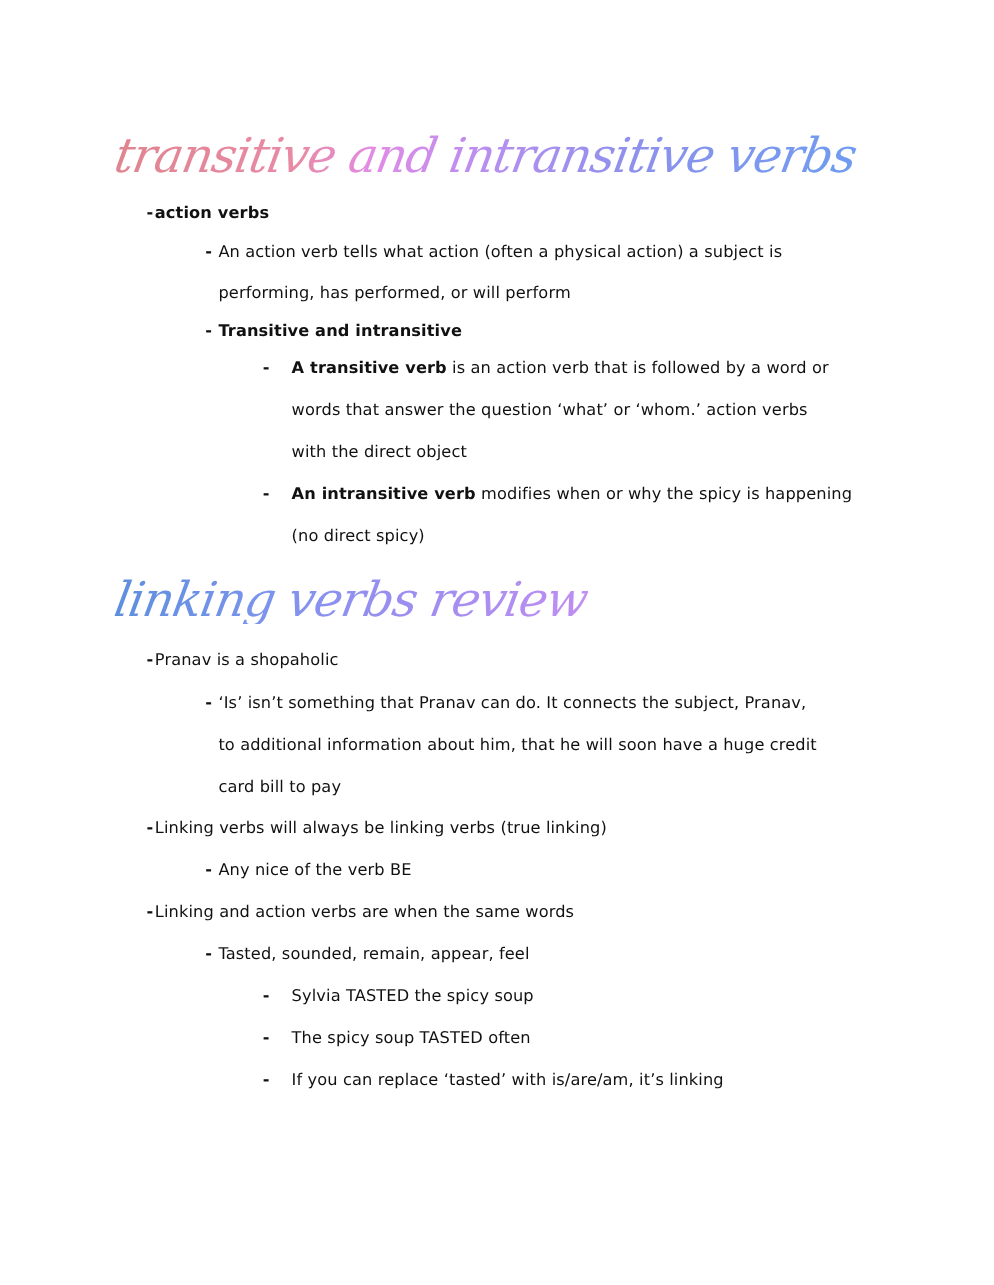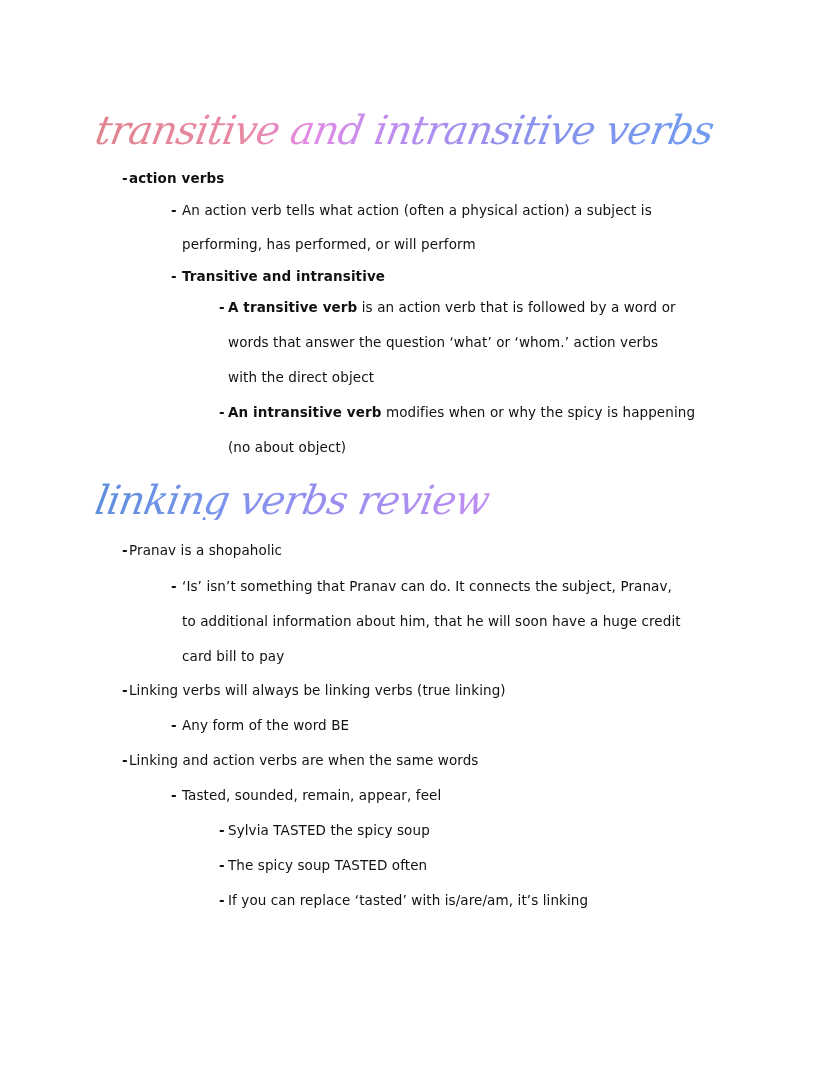--- a/index.html
+++ b/index.html
@@ -55,21 +55,21 @@
     .txt {
       position: absolute;
       top: 0;
     }
     .b { font-weight: bold; }
     .l1 .dash { left: 122px; }
     .l1 .txt  { left: 129px; }
     .l2 .dash { left: 171px; }
     .l2 .txt  { left: 182px; }
     .l3 .dash { left: 219px; }
-    .l3 .txt  { left: 228px; }
+    .l3 .txt  { left: 243px; }
     .item { left: 0; width: 828px; }
   </style>
 </head>
 <body>
 
 <div>
 
   <div id="heading-1" class="heading">transitive and intransitive verbs</div>
 
   <div class="item l1" style="top:161px;">
@@ -99,21 +99,21 @@
   </div>
   <div class="item l3" style="top:360px;">
     <span class="txt">with the direct object</span>
   </div>
 
   <div class="item l3" style="top:395px;">
     <span class="dash">-</span>
     <span class="txt"><span class="b">An intransitive verb</span><span> modifies when or why the spicy is happening</span></span>
   </div>
   <div class="item l3" style="top:430px;">
-    <span class="txt">(no about object)</span>
+    <span class="txt">(no direct spicy)</span>
   </div>
 
   <div id="heading-2" class="heading">linking verbs review</div>
 
   <div class="item l1" style="top:533px;">
     <span class="dash">-</span>
     <span class="txt">Pranav is a shopaholic</span>
   </div>
 
   <div class="item l2" style="top:569px;">
@@ -127,21 +127,21 @@
     <span class="txt">card bill to pay</span>
   </div>
 
   <div class="item l1" style="top:673px;">
     <span class="dash">-</span>
     <span class="txt">Linking verbs will always be linking verbs (true linking)</span>
   </div>
 
   <div class="item l2" style="top:708px;">
     <span class="dash">-</span>
-    <span class="txt">Any form of the word BE</span>
+    <span class="txt">Any nice of the verb BE</span>
   </div>
 
   <div class="item l1" style="top:743px;">
     <span class="dash">-</span>
     <span class="txt">Linking and action verbs are when the same words</span>
   </div>
 
   <div class="item l2" style="top:778px;">
     <span class="dash">-</span>
     <span class="txt">Tasted, sounded, remain, appear, feel</span>

